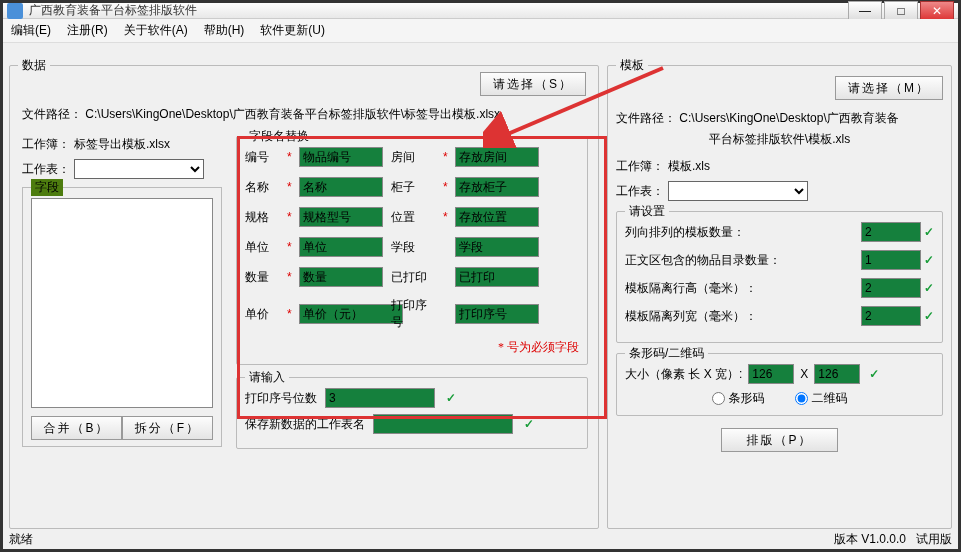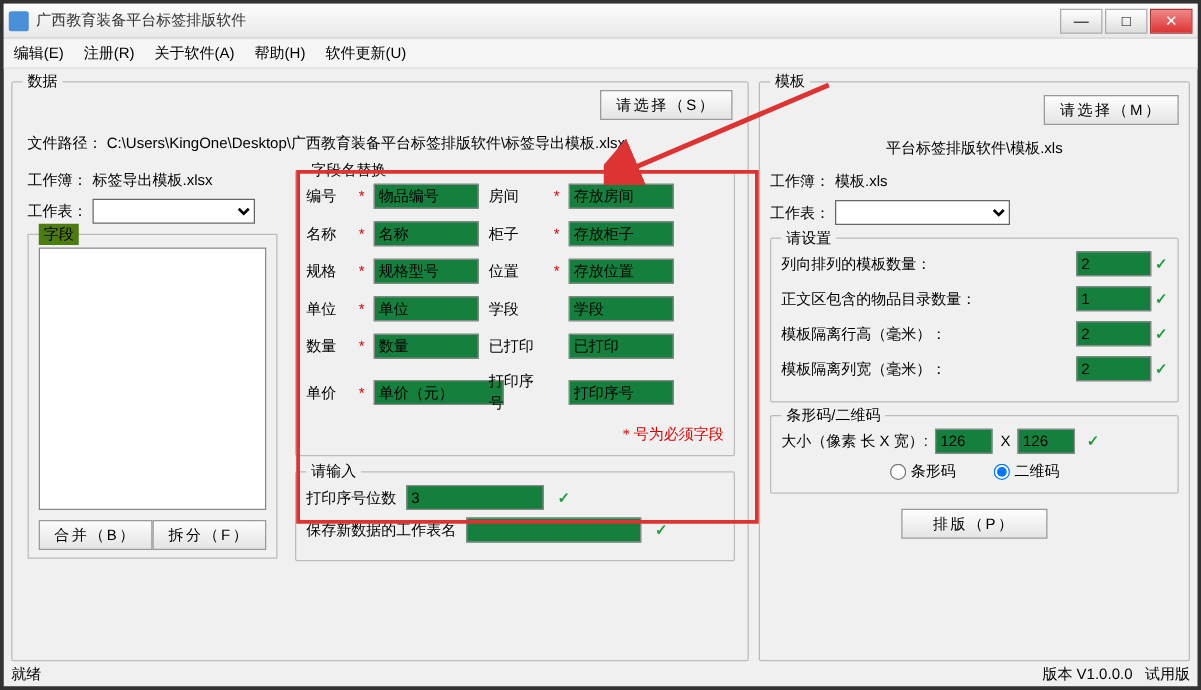--- a/index.html
+++ b/index.html
@@ -10,21 +10,21 @@
   overflow: hidden;
 }
 .window {
   width: 961px;
   height: 552px;
   background: #f0f0f0;
   border: 3px solid #333;
   position: relative;
 }
 .titlebar {
-  height: 28px;
+  height: 16px;
   background: linear-gradient(#fdfdfd, #e8e8e8);
   display: flex;
   align-items: center;
   padding: 0 4px;
   border-bottom: 1px solid #ccc;
   position: relative;
 }
 .app-icon {
   width: 16px; height: 16px; margin-right: 6px;
   background: #4a90d9; border-radius: 2px;
@@ -262,20 +262,24 @@
       </div>
     </div>
 
     <div class="fieldset template-panel">
       <span class="legend">模板</span>
 
       <div style="text-align:right; margin-bottom:10px;">
         <button class="btn">请选择（M）</button>
       </div>
 
+      <div style="margin-bottom:4px;">
+        <span class="label">文件路径：</span>
+        <span>C:\Users\KingOne\Desktop\广西教育装备</span>
+      </div>
       <div style="text-align:center; margin-bottom:10px;">平台标签排版软件\模板.xls</div>
 
       <div class="row">
         <span class="label">工作簿：</span>
         <span>模板.xls</span>
       </div>
       <div class="row">
         <span class="label">工作表：</span>
         <select style="width:140px;"></select>
       </div>

